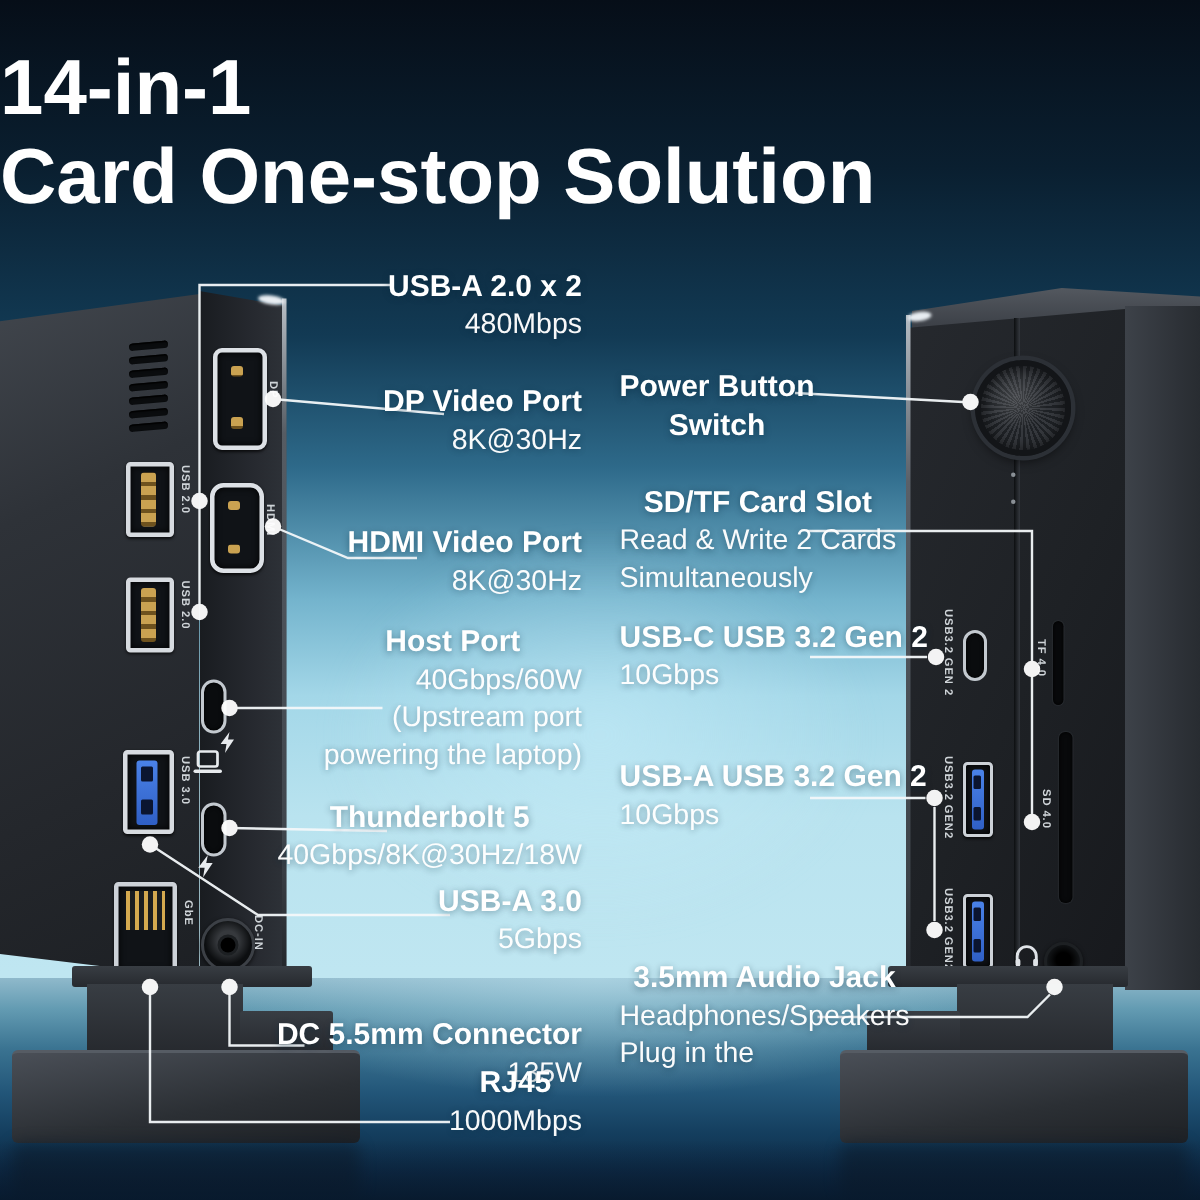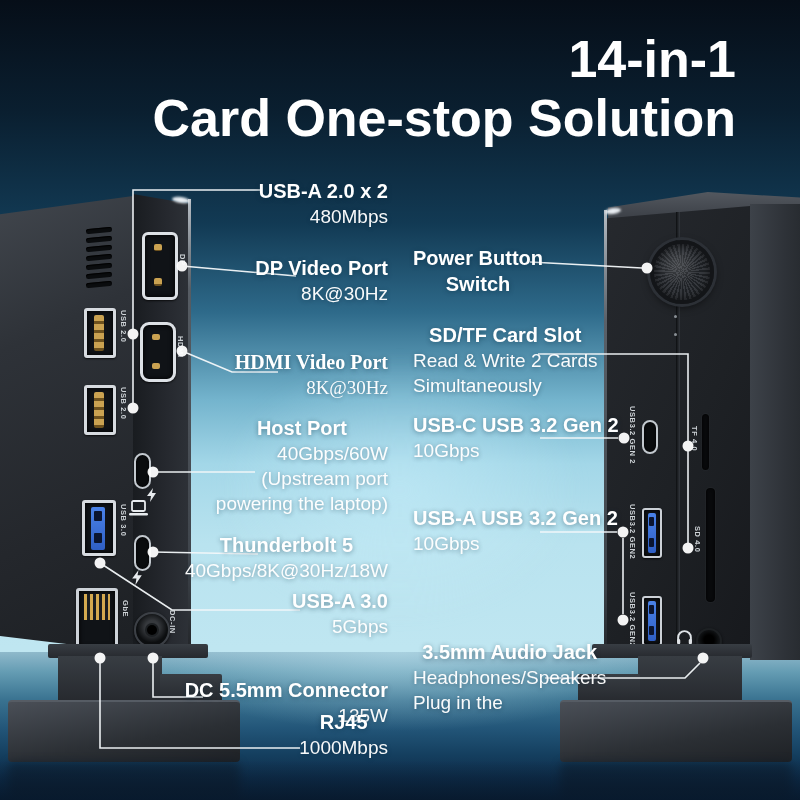--- a/index.html
+++ b/index.html
@@ -14,21 +14,21 @@
         filter:blur(8px);}
   .floor{left:0;top:652px;width:800px;height:148px;
          background:linear-gradient(180deg,#8fb9cb 0%,#639bb2 14%,#3a7391 32%,#225578 52%,
                     #143e5e 70%,#0e2c49 86%,#0a2138 100%);}
   .floor-glowcol{left:0;top:652px;width:800px;height:110px;
          background:radial-gradient(45% 100% at 50% 0%,rgba(195,232,244,.5),rgba(195,232,244,0) 72%);}
   .refl-strip{left:0;top:760px;width:800px;height:40px;
          background:linear-gradient(180deg,rgba(16,48,78,0),rgba(7,22,40,.6));}
   .refl{filter:blur(5px);opacity:.55;background:#0d1b2a;border-radius:6px;}
   
-  .title{left:0;top:30px;width:736px;text-align:right;color:#fff;font-weight:bold;
+  .title{left:0;top:30px;width:736px;text-align:left;color:#fff;font-weight:bold;
          font-size:52px;line-height:59px;letter-spacing:0;}
   
   .lbl{color:#fff;text-shadow:0 1px 5px rgba(2,40,60,.45);white-space:nowrap;}
   .lbl .t{font-size:20px;font-weight:bold;line-height:26px;text-align:center;}
   .lbl .s{font-size:19px;font-weight:400;line-height:25px;opacity:.97;}
   .lbl.l{right:412px;text-align:right;}
   .lbl.r{left:413px;text-align:left;}
   
   .vlabel{color:#cfd4d8;font-size:7.5px;font-weight:bold;letter-spacing:.6px;
           writing-mode:vertical-rl;white-space:nowrap;}
@@ -257,21 +257,21 @@
   </svg>
 
   <div class="abs lbl l" style="top:178px;">
     <div class="t">USB-A 2.0 x 2</div>
     <div class="s">480Mbps</div>
   </div>
   <div class="abs lbl l" style="top:255px;">
     <div class="t">DP Video Port</div>
     <div class="s">8K@30Hz</div>
   </div>
-  <div class="abs lbl l" style="top:349px;font-family:Liberation Serif, serif;">
+  <div class="abs lbl l" style="top:349px;">
     <div class="t">HDMI Video Port</div>
     <div class="s">8K@30Hz</div>
   </div>
   <div class="abs lbl l" style="top:415px;">
     <div class="t">Host Port</div>
     <div class="s">40Gbps/60W</div>
     <div class="s">(Upstream port</div>
     <div class="s">powering the laptop)</div>
   </div>
   <div class="abs lbl l" style="top:532px;">

